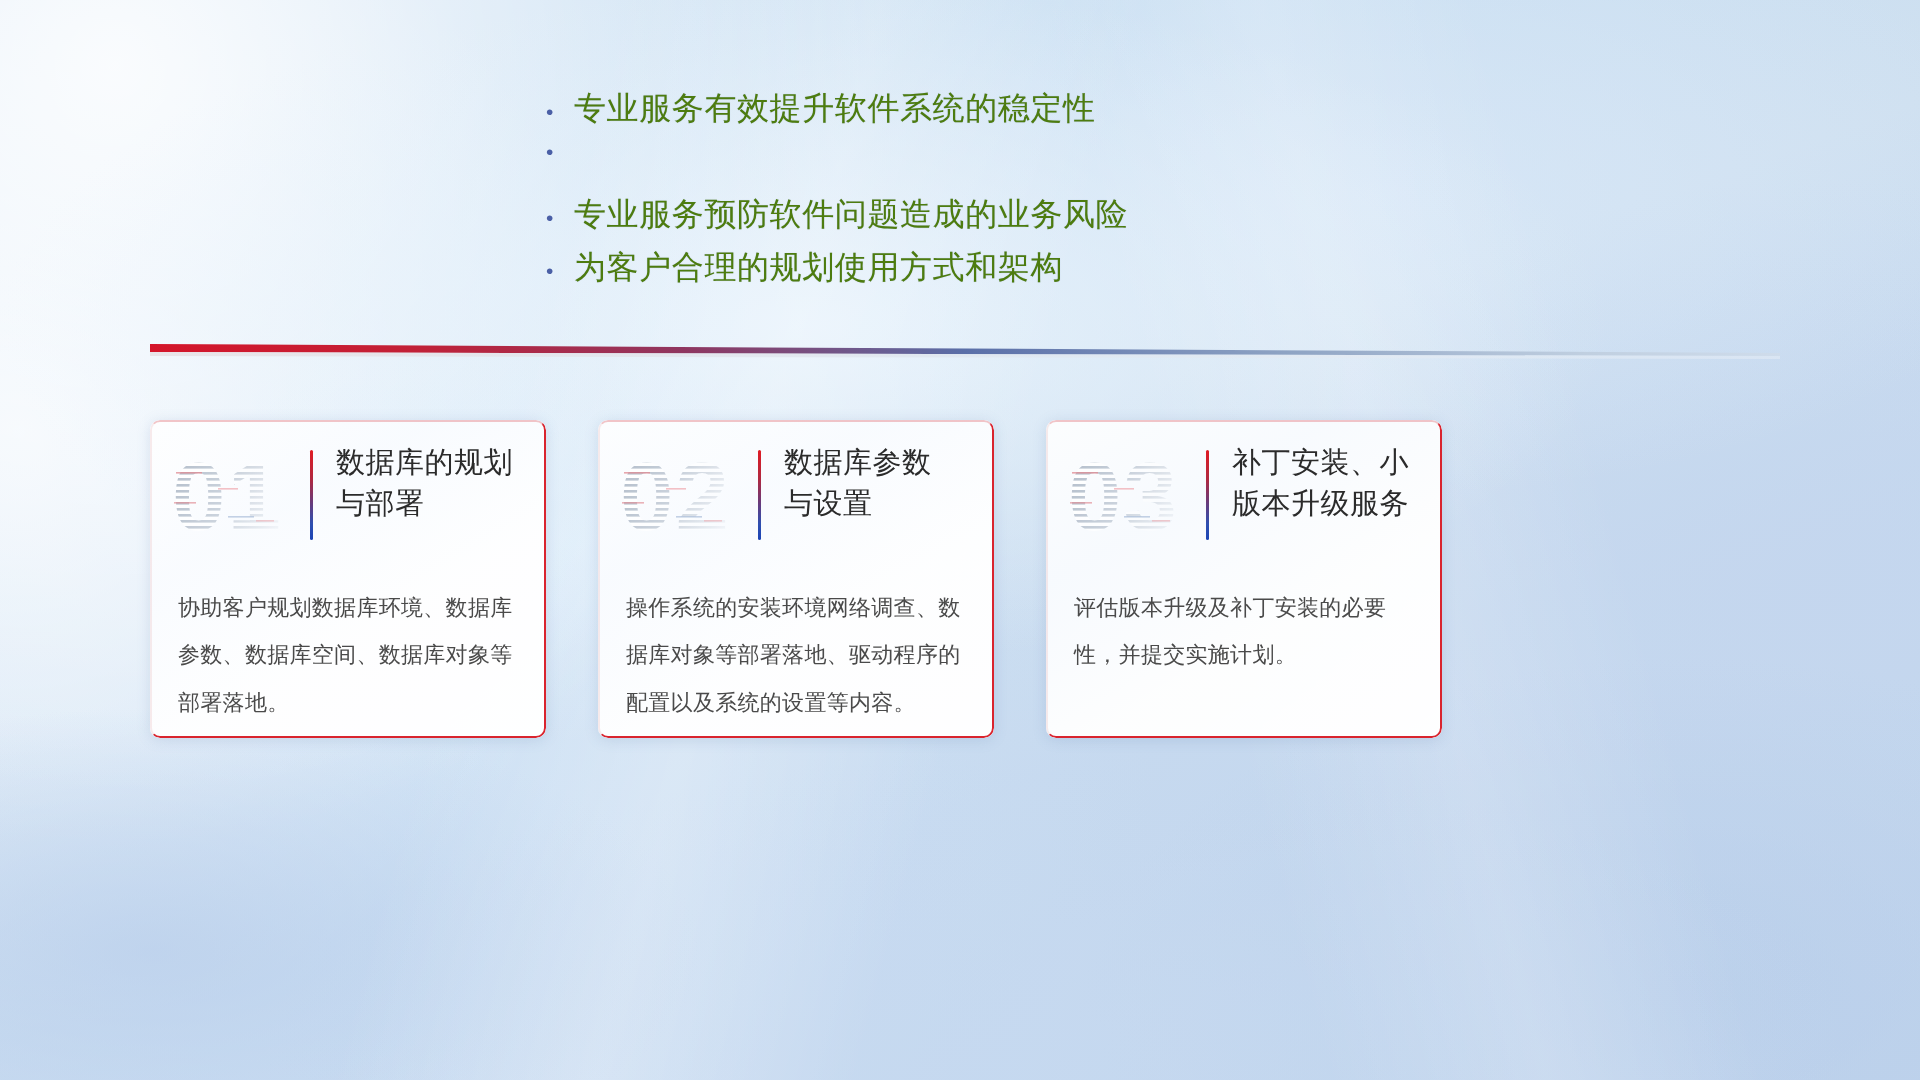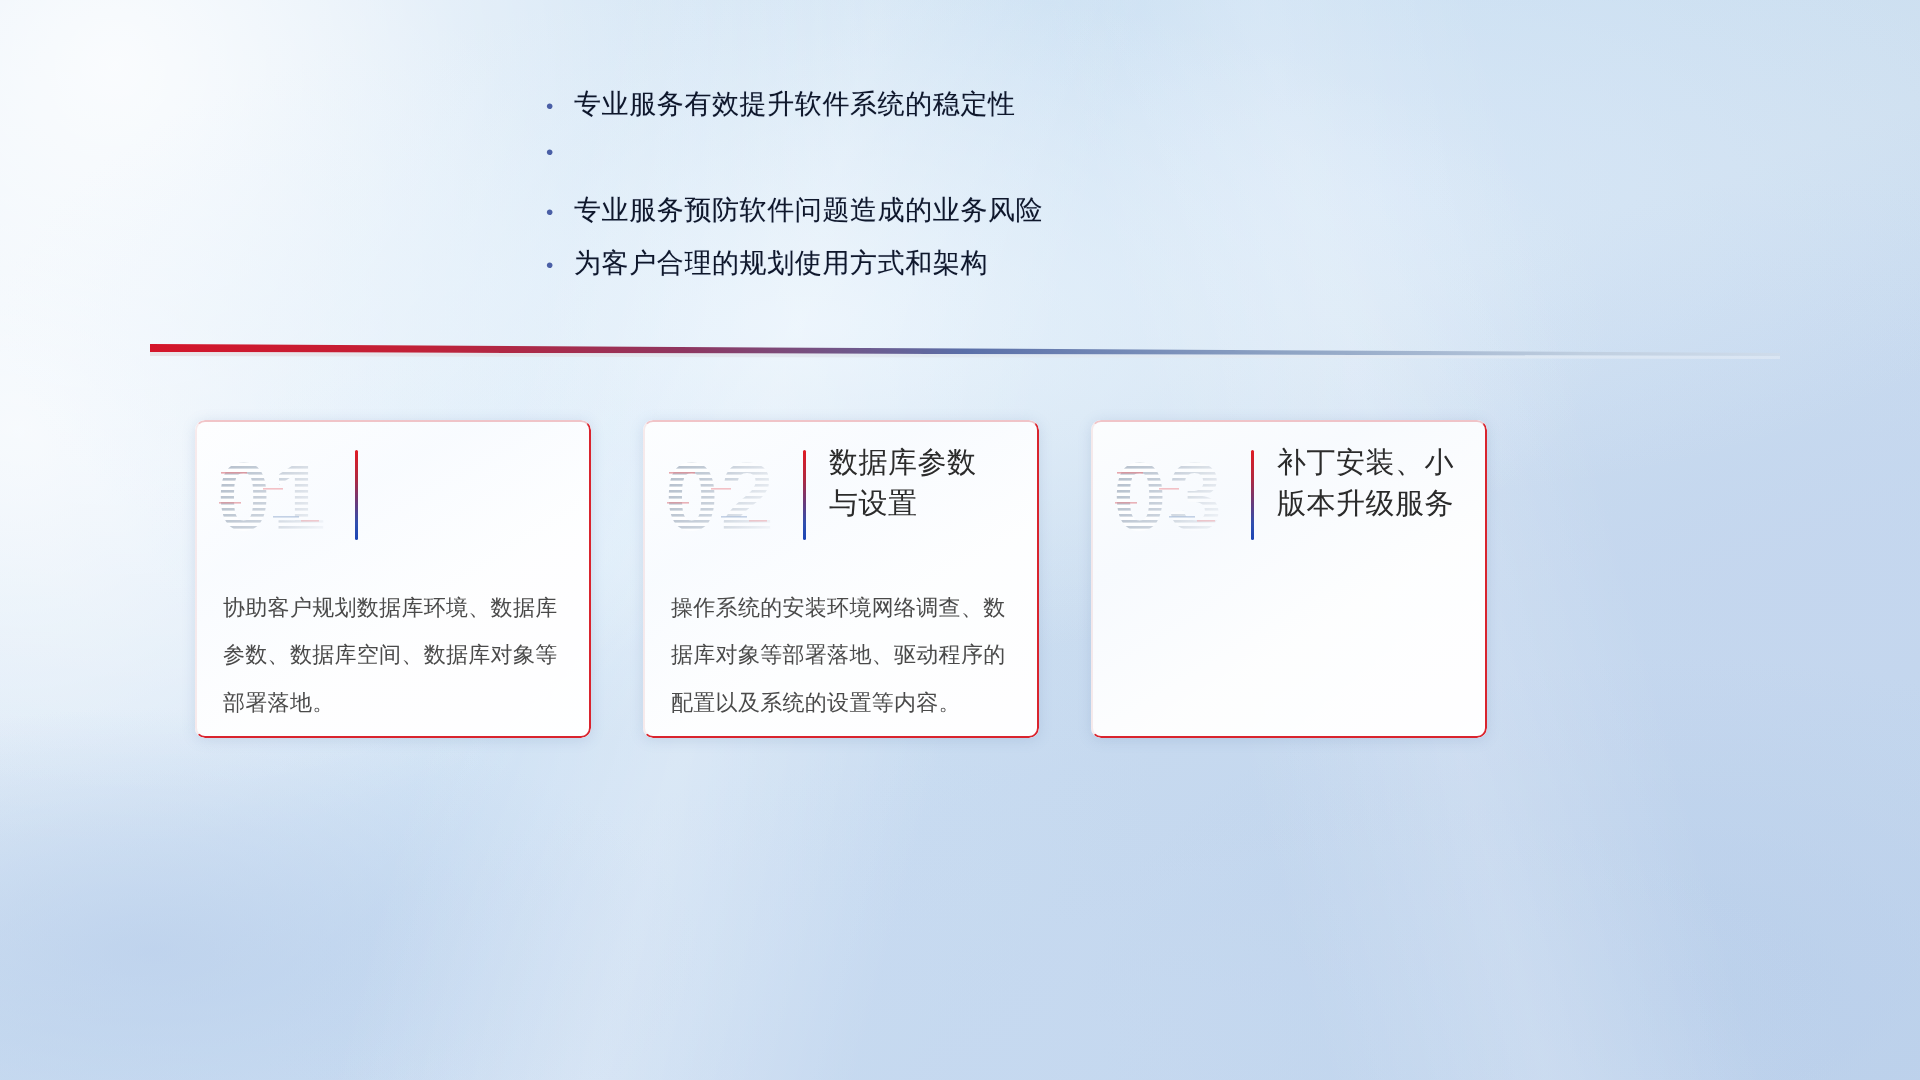--- a/index.html
+++ b/index.html
@@ -45,32 +45,32 @@
   
   #bullets {
     position:absolute; left:540px; top:88px; width:900px;
   }
   .bullet-row { display:flex; align-items:baseline; height:53px; }
   .bullet-dot {
     width:34px; flex:0 0 34px; font-size:21px; line-height:1;
     color:#4a5fa6; text-align:left; padding-left:6px;
   }
   .bullet-text {
-    font-size:27px; line-height:1.25; color:#0f172a;
+    font-size:32px; line-height:1.25; color:#4d7c0f;
     letter-spacing:.6px; font-weight:500;
     font-family:"Liberation Sans","DejaVu Sans",sans-serif;
     text-shadow:0 0 1px rgba(63,90,166,.25);
   }
 
   
   #divider { position:absolute; left:150px; top:342px; width:1630px; height:22px; }
   #divider svg { display:block; width:100%; height:100%; }
 
   
-  #cards { position:absolute; left:150px; top:420px; width:1620px; height:320px;margin-left:45px; }
+  #cards { position:absolute; left:150px; top:420px; width:1620px; height:320px; }
   .card {
     position:absolute; top:0; width:396px; height:318px;
     border-radius:10px;
     background:linear-gradient(150deg, rgba(255,255,255,.90) 0%, rgba(250,252,255,.93) 30%, rgba(255,255,255,.96) 62%, rgba(255,255,255,.99) 100%);
     box-shadow:
       0 2px 14px rgba(90,120,170,.18),
       4px 5px 0 -1px rgba(220,30,40,0);
     overflow:hidden;
   }
   .card-edge {
@@ -197,20 +197,24 @@
           <rect x="6" y="30" width="26" height="1.6" fill="#e08a92" opacity="0.75"></rect>
           <rect x="4" y="60" width="22" height="1.6" fill="#e08a92" opacity="0.65"></rect>
           <rect x="48" y="46" width="20" height="1.6" fill="#f0a7ad" opacity="0.7"></rect>
           <rect x="58" y="74" width="26" height="1.6" fill="#9fb4d4" opacity="0.6"></rect>
           <rect x="86" y="78" width="18" height="1.6" fill="#f0a7ad" opacity="0.55"></rect>
         </svg>
       </div>
 
       <div class="vbar"></div>
 
+      <div class="card-title">
+        <div>数据库的规划</div>
+        <div>与部署</div>
+      </div>
     </div>
 
     <div class="card-body">协助客户规划数据库环境、数据库参数、数据库空间、数据库对象等部署落地。</div>
   </div>
 
   <div class="card card2">
     <div class="card-edge"></div>
     <div class="card-head">
 
       <div class="num">
@@ -283,15 +287,16 @@
       </div>
 
       <div class="vbar"></div>
 
       <div class="card-title">
         <div>补丁安装、小</div>
         <div>版本升级服务</div>
       </div>
     </div>
 
+    <div class="card-body">评估版本升级及补丁安装的必要性，并提交实施计划。</div>
   </div>
 
 </div>
 
 </body></html>

